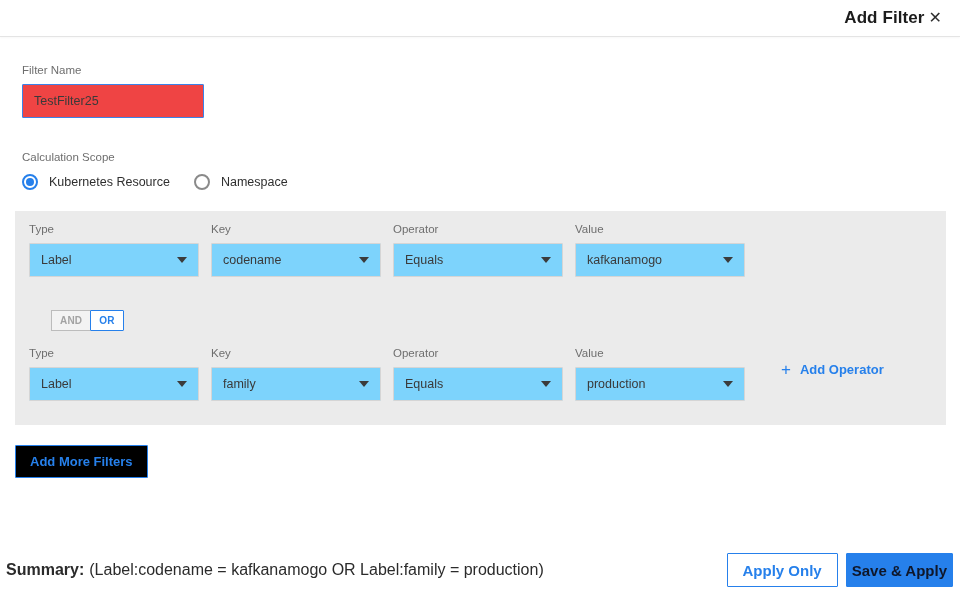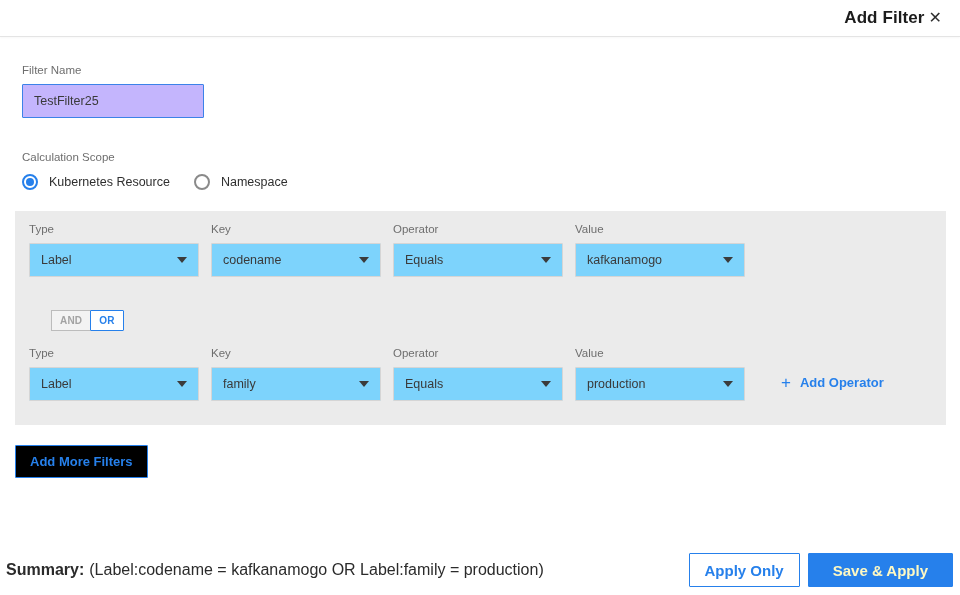--- a/index.html
+++ b/index.html
@@ -15,37 +15,37 @@
     line-height:1; padding:2px 4px; }
 
   .content { padding-left:22px; }
 
   .field-label { font-size:11.5px; color:#6e6e6e; }
 
   
   .filter-name-label { margin-top:27px; }
   .filter-name-input { display:block; margin-top:8px; width:182px; height:26px;
     border:1.5px solid #3c82e8; border-radius:1px; padding:16px 11px; font-size:12.5px;
-    color:#3a3a3a; outline:none; font-family:"Liberation Sans", sans-serif; background:#c4b5fd; }
+    color:#3a3a3a; outline:none; font-family:"Liberation Sans", sans-serif; background:#ef4444; }
 
   
   .calc-scope-label { margin-top:33px; }
   .radio-row { margin-top:11px; display:flex; align-items:center; }
   .radio-option { display:flex; align-items:center; cursor:pointer; margin-right:24px; }
   .radio-circle { width:16px; height:16px; border-radius:50%; border:2px solid #8a8a8a;
     background:#fff; position:relative; flex:0 0 auto; }
   .radio-option.selected .radio-circle { border-color:#2680eb; }
   .radio-option.selected .radio-circle::after { content:""; position:absolute; left:2px; top:2px;
     width:8px; height:8px; border-radius:50%; background:#2680eb; }
   .radio-label { margin-left:11px; font-size:12.5px; color:#2f2f2f; }
 
   
   .conditions-panel { margin:21px 14px 0 15px; background:#ebebeb; height:214px;
     padding:12px 0 0 14px; }
-  .cond-row { display:flex; align-items:flex-end; }
+  .cond-row { display:flex; align-items:center; }
   .cond-field { width:170px; margin-right:12px; }
   .cond-field .field-label { display:block; margin-bottom:8px; }
   .select-box { height:34px; background:#7dd3fc; border:1px solid #d5d5d5; border-radius:1px;
     display:flex; align-items:center; justify-content:space-between; padding:0 11px;
     cursor:pointer; }
   .select-value { font-size:12.5px; color:#3a3a3a; }
   .caret { width:0; height:0; border-left:5px solid transparent; border-right:5px solid transparent;
     border-top:6px solid #3b3b3b; margin-left:8px; }
 
   
@@ -71,21 +71,21 @@
   
   .modal-footer { position:absolute; left:0; right:0; bottom:8px; height:34px;
     display:flex; align-items:center; }
   .summary { margin-left:6px; font-size:16px; color:#2b2b2b; }
   .summary-label { font-weight:700; margin-right:5px; }
   .footer-buttons { margin-left:auto; margin-right:7px; display:flex; align-items:center; }
   .btn { height:34px; font-size:15px; font-weight:700; border-radius:1px; cursor:pointer;
     font-family:"Liberation Sans", sans-serif; }
   .btn-outline { background:#fff; border:1px solid #2680eb; color:#2680eb; padding:0 15px;
     margin-right:8px; }
-  .btn-filled { background:#2680eb; border:1px solid #2680eb; color:#fef9c3; padding:0 24px; }
+  .btn-filled { background:#2680eb; border:1px solid #2680eb; color:#0f172a; padding:0 5px; }
 </style>
 </head>
 <body>
 
 <div class="modal">
 
   <div class="modal-header">
     <div class="modal-title">Add Filter</div>
     <button class="close-btn">
       <span>✕</span>

